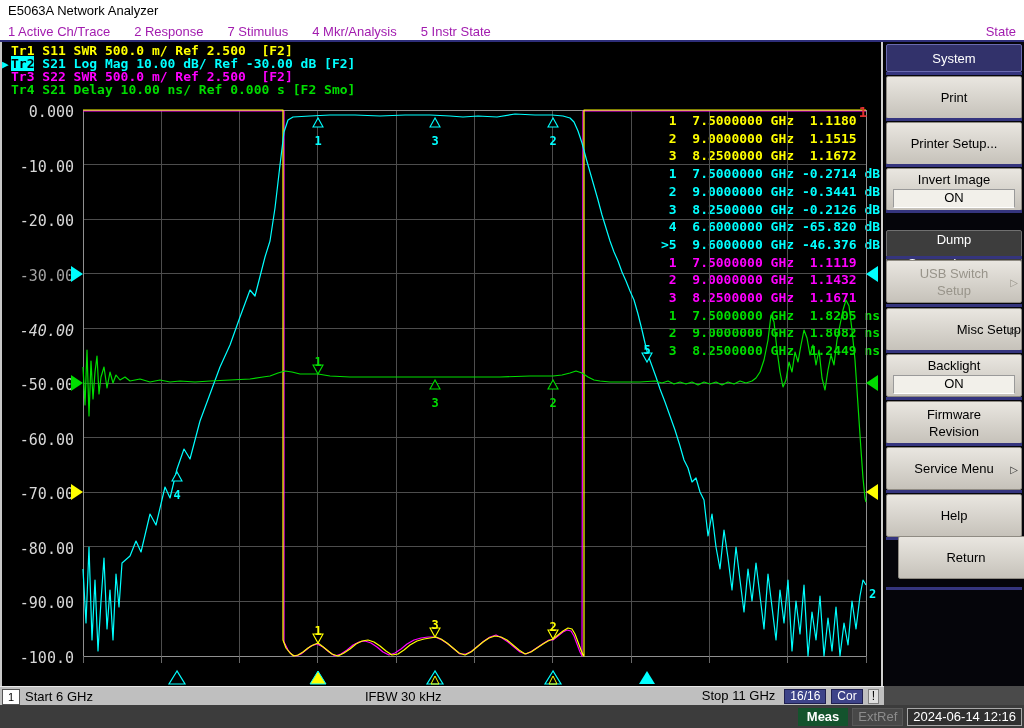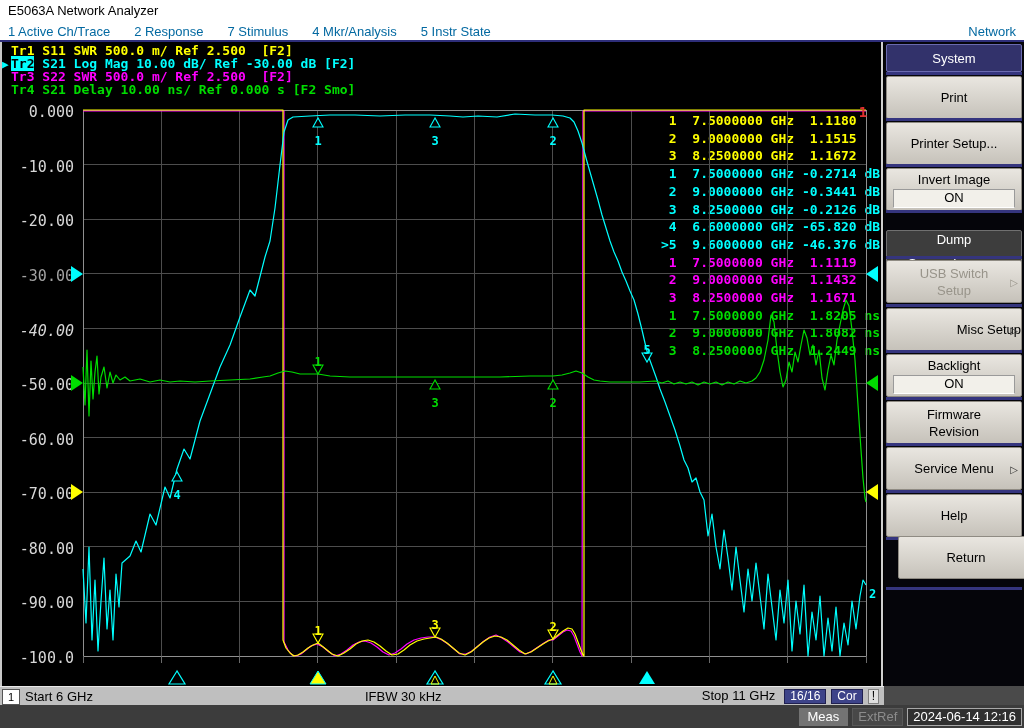--- a/index.html
+++ b/index.html
@@ -2,21 +2,21 @@
 <html><head>
 <meta charset="utf-8">
 <style>
   html,body{margin:0;padding:0;background:#222;}
   .window{position:relative;width:1024px;height:728px;background:#000;overflow:hidden;
           font-family:"Liberation Sans",sans-serif;}
   .titlebar{position:absolute;left:0;top:0;width:1024px;height:22px;background:#ffffff;
             color:#000;font-size:13px;line-height:22px;padding-left:8px;box-sizing:border-box;}
   .menubar{position:absolute;left:0;top:22px;width:1024px;height:20px;background:#ffffff;
            border-bottom:2px solid #2e2e7a;box-sizing:border-box;display:flex;align-items:center;
-           font-size:13px;color:#0369a1;padding:0 8px;gap:24px;}
+           font-size:13px;color:#a21caf;padding:0 8px;gap:24px;}
   .menubar .spacer{flex:1;}
   .menu-item{white-space:nowrap;cursor:default;}
   .screen-bg{position:absolute;left:0;top:42px;width:884px;height:644px;background:#000;}
   .screen-left-edge{position:absolute;left:0;top:42px;width:2px;height:644px;background:#c8c8c8;}
   .sidebar-bg{position:absolute;left:884px;top:42px;width:140px;height:644px;background:#05050a;}
   .sidebar-sep{position:absolute;left:881px;top:42px;width:2px;height:644px;background:#d0d0d0;}
   .trace-status{position:absolute;left:2px;top:44px;font-family:"DejaVu Sans Mono",monospace;
                 font-size:13px;font-weight:bold;line-height:13px;white-space:pre;}
   .trace-line{height:13px;}
   .trace-line .arr{display:inline-block;width:9px;color:#00ffff;font-size:11px;}
@@ -49,41 +49,41 @@
   .status-right{position:absolute;right:5px;top:1px;display:flex;gap:5px;align-items:center;height:16px;}
   .stop-label{line-height:16px;margin-right:4px;}
   .blue-box{background:#3d4389;color:#fff;border:1px solid #202050;font-size:12px;
             line-height:13px;padding:0 5px;}
   .alert-box{background:#e0e0e0;color:#000;border:1px solid #808080;font-size:12px;
              line-height:13px;padding:0 3px;}
   .statusbar-right-patch{position:absolute;left:884px;top:686px;width:140px;height:19px;background:#4a4a4a;}
   .bottom-bar{position:absolute;left:0;top:705px;width:1024px;height:23px;background:#3c3c3c;
               font-size:13px;}
   .bottom-right{position:absolute;right:2px;top:2px;display:flex;gap:4px;align-items:center;height:19px;}
-  .meas-box{background:#737373;color:#fff;padding:0 9px;line-height:18px;}
+  .meas-box{background:#14532d;color:#fff;padding:0 9px;line-height:18px;font-weight:bold;}
   .extref-box{background:#484848;color:#8c8c8c;border:1px solid #585858;padding:0 5px;line-height:16px;}
   .datetime-box{background:#303030;color:#fff;border:1px solid #a8a8a8;padding:0 5px;line-height:16px;}
 </style>
 </head>
 <body>
 
 <div class="window">
   <div class="titlebar">
     <span>E5063A Network Analyzer</span>
   </div>
 
   <div class="menubar">
 
     <span class="menu-item">1 Active Ch/Trace</span>
       <span class="menu-item">2 Response</span>
       <span class="menu-item">7 Stimulus</span>
       <span class="menu-item">4 Mkr/Analysis</span>
       <span class="menu-item">5 Instr State</span>
       <span class="spacer"></span>
-    <span class="menu-item">Network</span>
+    <span class="menu-item">State</span>
   </div>
 
   <div class="screen-bg"></div>
   <div class="screen-left-edge"></div>
   <div class="sidebar-bg"></div>
   <div class="sidebar-sep"></div>
 
   <div class="trace-status" id="trace-status"><div class="trace-line" style="color: rgb(255, 255, 0);"><span class="arr"> </span><span>Tr1</span><span> S11 SWR 500.0 m/ Ref 2.500  [F2]</span></div><div class="trace-line" style="color: rgb(0, 255, 255);"><span class="arr">▶</span><span style="background: rgb(0, 255, 255); color: rgb(0, 0, 0);">Tr2</span><span> S21 Log Mag 10.00 dB/ Ref -30.00 dB [F2]</span></div><div class="trace-line" style="color: rgb(255, 0, 255);"><span class="arr"> </span><span>Tr3</span><span> S22 SWR 500.0 m/ Ref 2.500  [F2]</span></div><div class="trace-line" style="color: rgb(0, 221, 0);"><span class="arr"> </span><span>Tr4</span><span> S21 Delay 10.00 ns/ Ref 0.000 s [F2 Smo]</span></div></div>
   <div class="ylabels" id="ylabels">
       <span class="ylabel" style="top: 103px;">0.000</span>

